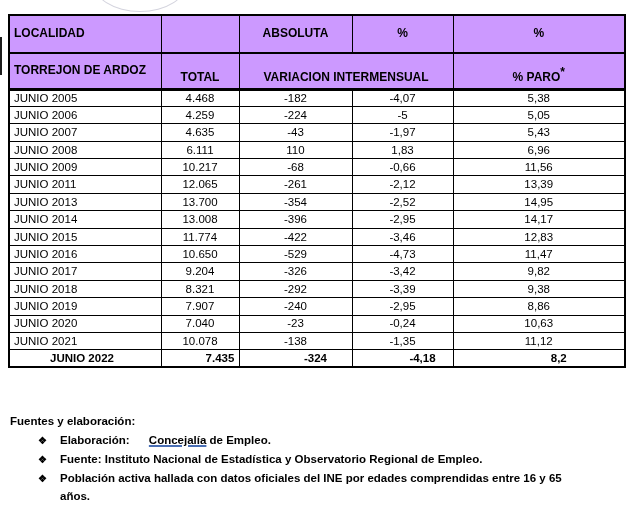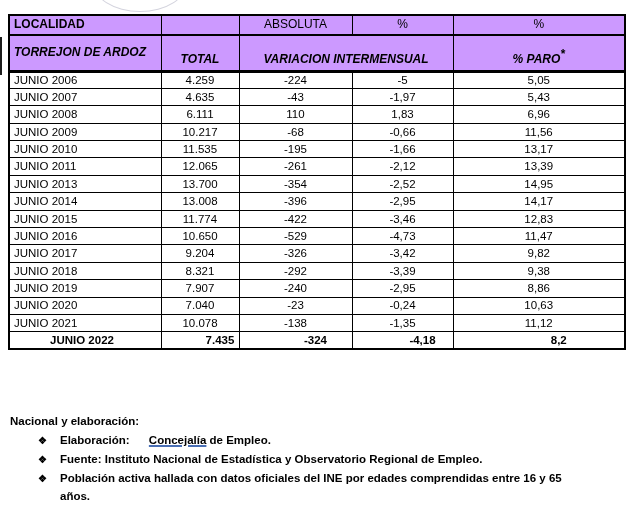--- a/index.html
+++ b/index.html
@@ -49,24 +49,24 @@
     overflow: hidden;
     white-space: normal;
   }
   col.c1 { width: 152px; }
   col.c2 { width: 78px; }
   col.c3 { width: 113px; }
   col.c4 { width: 101px; }
   col.c5 { width: 172px; }
 
   thead th { background: #CC99FF; }
-  tr.h1 { height: 20px; }
-  tr.h1 th { border-bottom-width: 2px; font-weight: normal; text-align: center; vertical-align: middle; font-size: 12px; }
+  tr.h1 { height: 38px; }
+  tr.h1 th { border-bottom-width: 2px; font-weight: bold; text-align: center; vertical-align: middle; font-size: 12px; }
   tr.h1 th.loc { text-align: left; padding-left: 4px; font-weight: bold; }
-  tr.h2 { height: 36px; font-style: italic; }
+  tr.h2 { height: 36px; }
   tr.h2 th { border-bottom-width: 3px; font-weight: bold; text-align: center; vertical-align: bottom; padding-bottom: 3px; font-size: 12px; }
   tr.h2 th.muni { text-align: left; padding-left: 4px; vertical-align: middle; padding-bottom: 0; }
   tr.h2 th sup { font-size: 12px; line-height: 0; vertical-align: super; }
 
   tbody tr { height: 17.4px; }
   tbody td { background: #ffffff; vertical-align: middle; }
   td.period { text-align: left; padding-left: 4px; }
   td.num { text-align: center; }
   tr.bold-row td { font-weight: bold; padding-left: 40px; }
 
@@ -122,20 +122,27 @@
     </tr>
     <tr class="h2">
       <th class="muni">TORREJON DE ARDOZ</th>
       <th>TOTAL</th>
       <th colspan="2">VARIACION INTERMENSUAL</th>
       <th><span>% PARO</span><sup>*</sup></th>
     </tr>
   </thead>
   <tbody>
       <tr>
+    <td class="period">JUNIO 2005</td>
+    <td class="num">4.468</td>
+    <td class="num">-182</td>
+    <td class="num">-4,07</td>
+    <td class="num">5,38</td>
+  </tr>
+      <tr>
     <td class="period">JUNIO 2006</td>
     <td class="num">4.259</td>
     <td class="num">-224</td>
     <td class="num">-5</td>
     <td class="num">5,05</td>
   </tr>
       <tr>
     <td class="period">JUNIO 2007</td>
     <td class="num">4.635</td>
     <td class="num">-43</td>
@@ -148,27 +155,20 @@
     <td class="num">110</td>
     <td class="num">1,83</td>
     <td class="num">6,96</td>
   </tr>
       <tr>
     <td class="period">JUNIO 2009</td>
     <td class="num">10.217</td>
     <td class="num">-68</td>
     <td class="num">-0,66</td>
     <td class="num">11,56</td>
-  </tr>
-      <tr>
-    <td class="period">JUNIO 2010</td>
-    <td class="num">11.535</td>
-    <td class="num">-195</td>
-    <td class="num">-1,66</td>
-    <td class="num">13,17</td>
   </tr>
       <tr>
     <td class="period">JUNIO 2011</td>
     <td class="num">12.065</td>
     <td class="num">-261</td>
     <td class="num">-2,12</td>
     <td class="num">13,39</td>
   </tr>
       <tr>
     <td class="period">JUNIO 2013</td>
@@ -237,21 +237,21 @@
     <td class="period">JUNIO 2022</td>
     <td class="num">7.435</td>
     <td class="num">-324</td>
     <td class="num">-4,18</td>
     <td class="num">8,2</td>
   </tr>
     </tbody>
 </table>
 
 <div class="footer">
-  <div class="f-title">Nacional y elaboración:</div>
+  <div class="f-title">Fuentes y elaboración:</div>
   <ul>
     <li>
       <span class="bullet">❖</span>
       <span class="li-text"><span>Elaboración: </span><span class="underlined-word">Concejalía</span><span> de Empleo.</span></span>
     </li>
     <li>
       <span class="bullet">❖</span>
       <span class="li-text">Fuente: Instituto Nacional de Estadística y Observatorio Regional de Empleo.</span>
     </li>
     <li>

